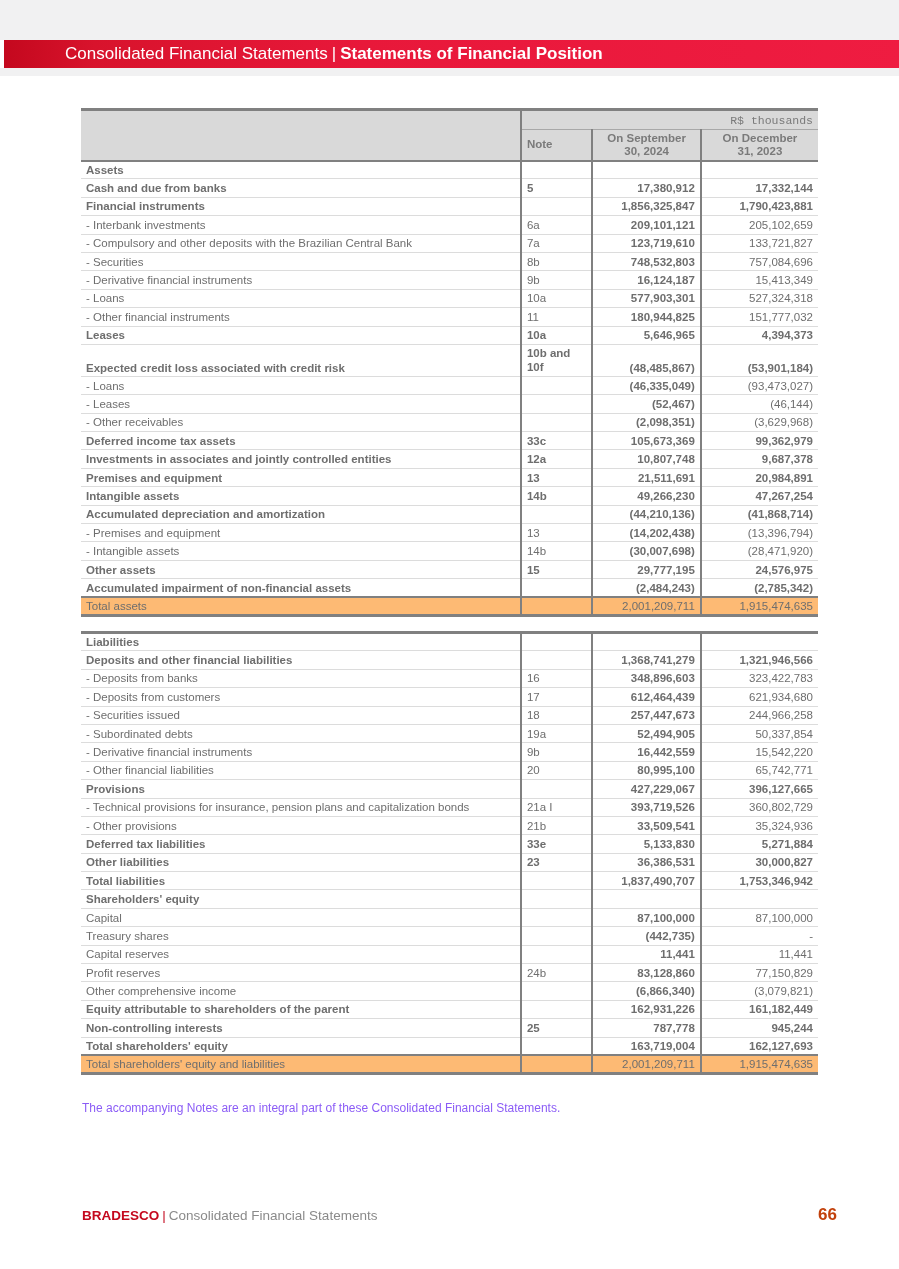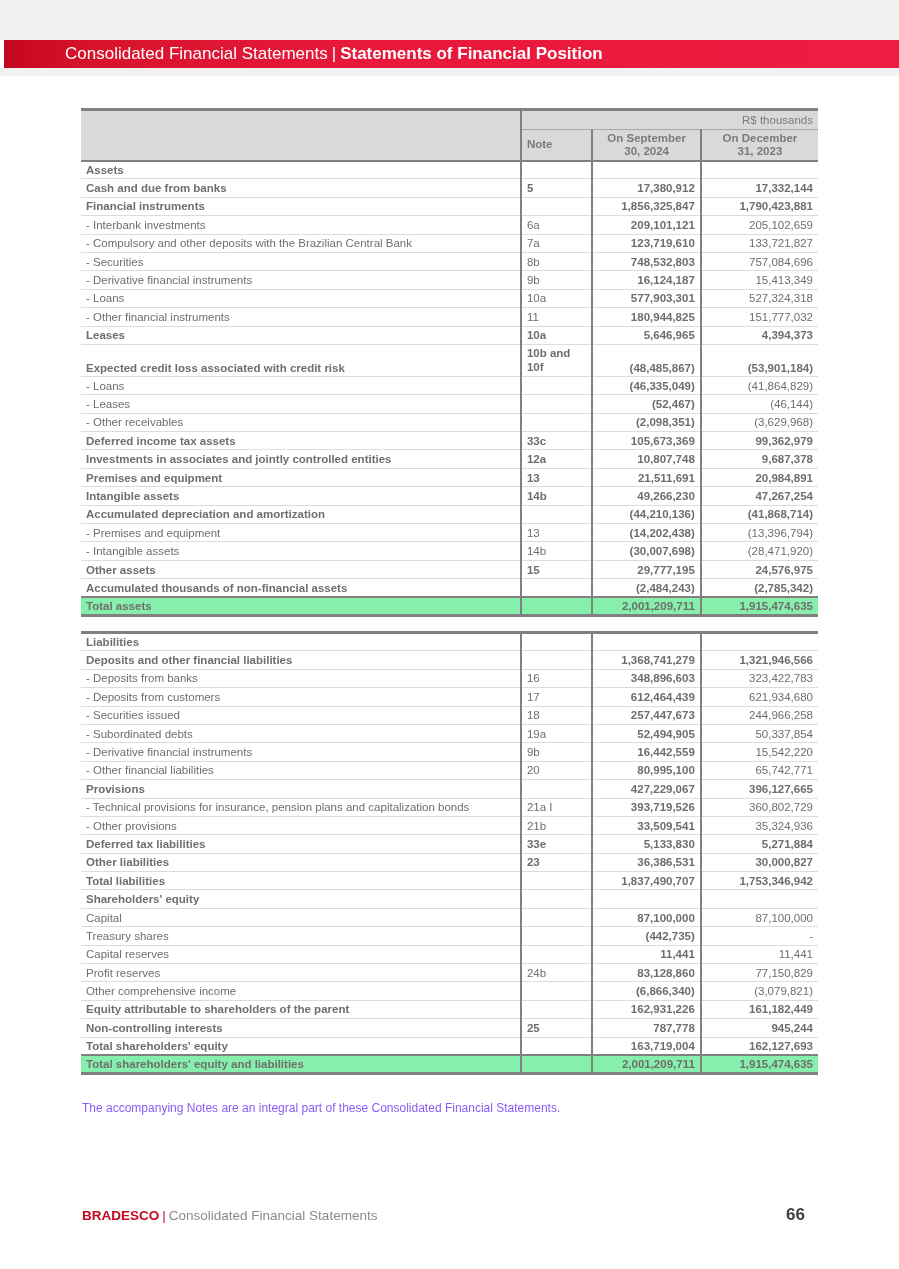--- a/index.html
+++ b/index.html
@@ -20,35 +20,35 @@
     border-collapse: collapse; font-size: 11.5px; color: #6e6e6e;
   }
   table.fs td { height: 18.4px; padding: 0 5px; border-bottom: 1px solid #dcdcdc; white-space: nowrap; }
   table.fs td.lbl { width: 444px; }
   table.fs td.note { width: 73px; text-align: left; border-left: 2px solid #808080; border-right: 2px solid #808080; }
   table.fs td.v1 { width: 110px; text-align: right; border-right: 2px solid #808080; font-weight: bold; }
   table.fs td.v2 { width: 120px; text-align: right; }
   table.fs tr.b td { font-weight: bold; }
   table.fs tr.hdr td { background: #d9d9d9; border-bottom: 2px solid #808080; }
   table.fs tr.unit td { background: #d9d9d9; height: 20px; border-top: 3px solid #808080; }
-  table.fs tr.unit td.unitcell { text-align: right; border-bottom: 1px solid #a8a8a8; font-size: 11.5px; color: #7a7a7a; border-left: 2px solid #808080; }
+  table.fs tr.unit td.unitcell { text-align: right; border-bottom: 1px solid #a8a8a8; font-size: 11.5px; color: #7a7a7a; border-left: 2px solid #808080; font-family: Liberation Mono, monospace; }
   table.fs tr.colhdr td { height: 31px; font-weight: bold; line-height: 13px; color: #7a7a7a; }
   table.fs tr.colhdr td.v1, table.fs tr.colhdr td.v2 { text-align: center; margin-left: 16px; }
   table.fs tr.tall td { height: 32px; vertical-align: bottom; padding-bottom: 2px; }
   table.fs tr.tall td.note { line-height: 14px; }
-  table.fs tr.total td { background: #86efac; font-weight: bold; border-top: 2px solid #808080; border-bottom: 3px solid #808080; }
+  table.fs tr.total td { background: #fdba74; font-weight: normal; border-top: 2px solid #808080; border-bottom: 3px solid #808080; }
   table.fs tr.gap td { height: 17px; border: none; background: #fff; }
   table.fs tr.sec-start td { border-top: 3px solid #808080; }
   table.fs tr.pre-total td { border-bottom: 2px solid #808080; }
 
   .footnote { position: absolute; left: 82px; top: 1101px; font-size: 12px; color: #8b5cf6; }
   .footer { position: absolute; left: 82px; top: 1208px; font-size: 13.5px; color: #8a8a8a; }
   .footer .brand { color: #c4081e; font-weight: bold; }
   .footer .sep { color: #c4081e; margin: 0 3px; }
-  .page-num { position: absolute; left: 786px; top: 1205px; font-size: 17px; font-weight: bold; color: #404040; }
+  .page-num { position: absolute; left: 818px; top: 1205px; font-size: 17px; font-weight: bold; color: #c2410c; }
 </style>
 </head>
 <body>
 
 <div class="top-strip"></div>
 <div class="banner">
   <span>Consolidated Financial Statements</span><span class="sep">|</span><b>Statements of Financial Position</b>
 </div>
 <div class="under-strip"></div>
 
@@ -126,21 +126,21 @@
       <tr class="b tall">
         <td class="lbl">Expected credit loss associated with credit risk</td>
         <td class="note"><span>10b and</span><br><span>10f</span></td>
         <td class="v1">(48,485,867)</td>
         <td class="v2">(53,901,184)</td>
       </tr>
       <tr class="">
         <td class="lbl">- Loans</td>
         <td class="note"></td>
         <td class="v1">(46,335,049)</td>
-        <td class="v2">(41,864,829)</td>
+        <td class="v2">(93,473,027)</td>
       </tr>
       <tr class="">
         <td class="lbl">- Leases</td>
         <td class="note"></td>
         <td class="v1">(52,467)</td>
         <td class="v2">(46,144)</td>
       </tr>
       <tr class="">
         <td class="lbl">- Other receivables</td>
         <td class="note"></td>
@@ -189,21 +189,21 @@
         <td class="v1">(30,007,698)</td>
         <td class="v2">(28,471,920)</td>
       </tr>
       <tr class="b">
         <td class="lbl">Other assets</td>
         <td class="note">15</td>
         <td class="v1">29,777,195</td>
         <td class="v2">24,576,975</td>
       </tr>
       <tr class="b pre-total">
-        <td class="lbl">Accumulated thousands of non-financial assets</td>
+        <td class="lbl">Accumulated impairment of non-financial assets</td>
         <td class="note"></td>
         <td class="v1">(2,484,243)</td>
         <td class="v2">(2,785,342)</td>
       </tr>
       <tr class="total">
         <td class="lbl">Total assets</td>
         <td class="note"></td>
         <td class="v1">2,001,209,711</td>
         <td class="v2">1,915,474,635</td>
       </tr>

